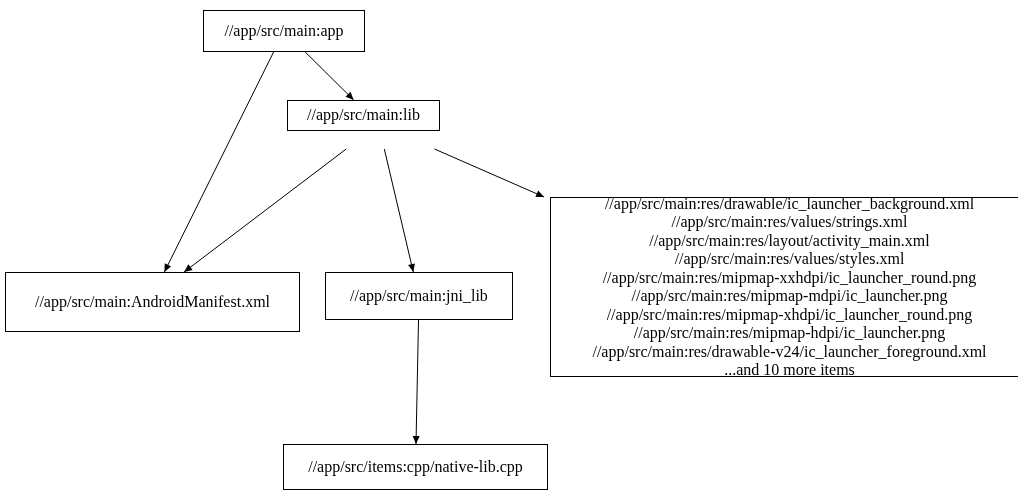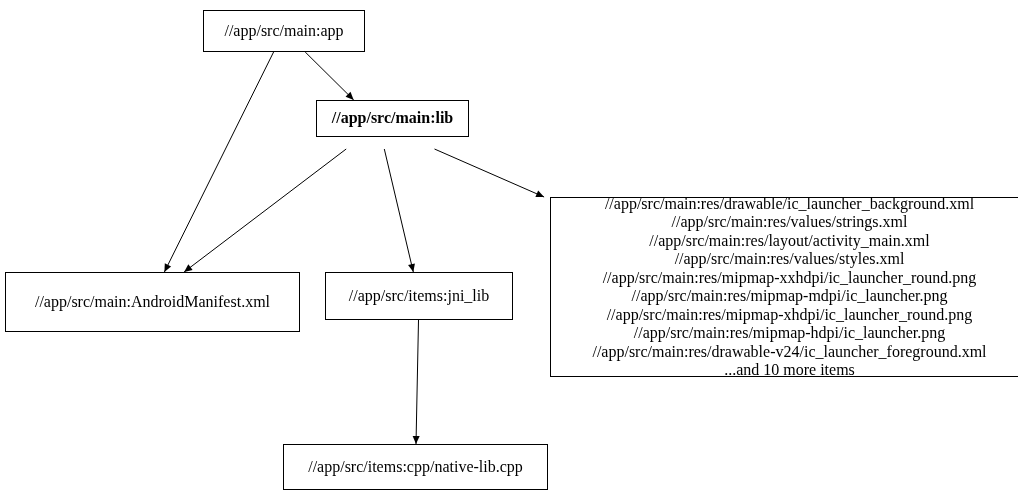--- a/index.html
+++ b/index.html
@@ -25,21 +25,21 @@
     align-items: center;
     justify-content: center;
     text-align: center;
     font-size: 16px;
     line-height: 18.5px;
     white-space: pre-line;
     z-index: 2;
     padding: 2px 18px;
   }
   #node-app     { left: 203px; top:  10px; width: 162px; height: 42px; }
-  #node-lib     { left: 316px; top: 100px; width: 153px; height: 37px; font-weight: bold; }
+  #node-lib     { left: 287px; top: 100px; width: 153px; height: 31px; }
   #node-manifest{ left:   5px; top: 272px; width: 295px; height: 60px; }
   #node-jni     { left: 325px; top: 272px; width: 188px; height: 48px; }
   #node-res     { left: 550px; top: 197px; width: 479px; height: 180px; }
   #node-native  { left: 283px; top: 444px; width: 265px; height: 46px; }
   #edges {
     position: absolute;
     left: 0; top: 0;
     width: 1018px;
     height: 496px;
     z-index: 1;
@@ -68,21 +68,21 @@
       <line x1="434.5" y1="149.0" x2="544.1" y2="197.0" marker-end="url(#arrowhead)"></line>
       <line x1="418.5" y1="320.0" x2="416.0" y2="444.0" marker-end="url(#arrowhead)"></line>
     </svg>
 
   <div class="node" id="node-app">//app/src/main:app</div>
 
   <div class="node" id="node-lib">//app/src/main:lib</div>
 
   <div class="node" id="node-manifest">//app/src/main:AndroidManifest.xml</div>
 
-  <div class="node" id="node-jni">//app/src/items:jni_lib</div>
+  <div class="node" id="node-jni">//app/src/main:jni_lib</div>
 
   <div class="node" id="node-res">//app/src/main:res/drawable/ic_launcher_background.xml
 //app/src/main:res/values/strings.xml
 //app/src/main:res/layout/activity_main.xml
 //app/src/main:res/values/styles.xml
 //app/src/main:res/mipmap-xxhdpi/ic_launcher_round.png
 //app/src/main:res/mipmap-mdpi/ic_launcher.png
 //app/src/main:res/mipmap-xhdpi/ic_launcher_round.png
 //app/src/main:res/mipmap-hdpi/ic_launcher.png
 //app/src/main:res/drawable-v24/ic_launcher_foreground.xml

